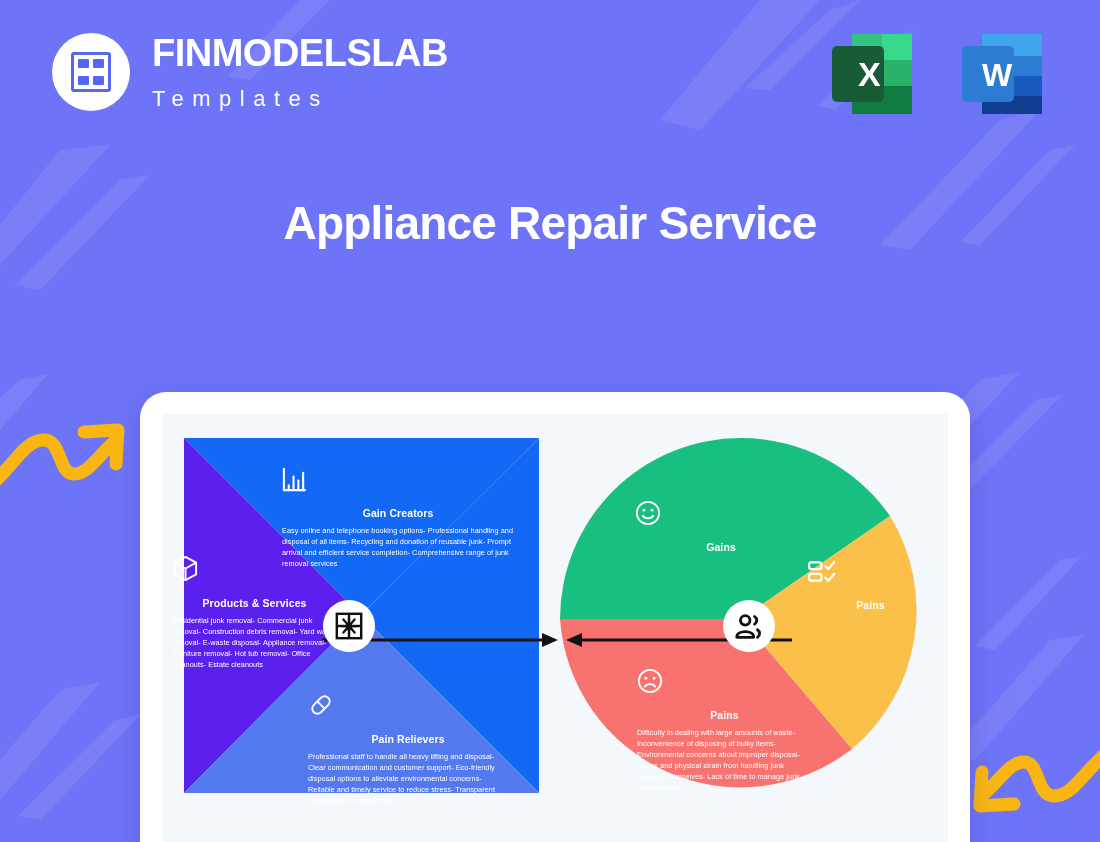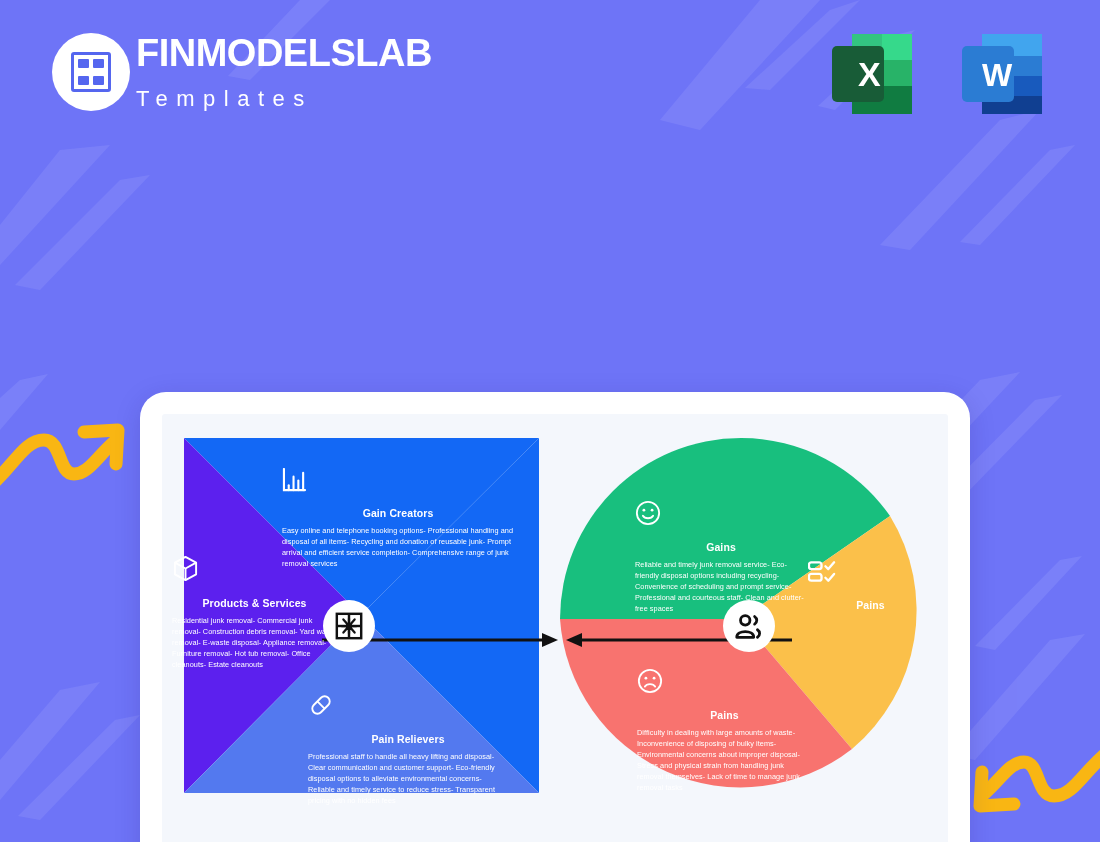--- a/index.html
+++ b/index.html
@@ -11,21 +11,21 @@
     overflow:hidden;
   }
 
   
   .bg-brushes { position:absolute; inset:0; overflow:hidden; pointer-events:none; }
   .bg-brushes svg { position:absolute; inset:0; width:1100px; height:842px; }
 
   
   .header { position:absolute; top:0; left:0; width:1100px; height:150px; }
 
-  .logo-wrap { position:absolute; left:52px; top:33px; display:flex; align-items:center; gap:6px; }
+  .logo-wrap { position:absolute; left:52px; top:33px; display:flex; align-items:center; gap:22px; }
   .logo-circle {
     width:78px; height:78px; border-radius:50%;
     background:#ffffff; display:flex; align-items:center; justify-content:center;
     flex:0 0 78px;
   }
   .logo-grid { width:40px; height:40px; position:relative; }
   .logo-grid .frame {
     position:absolute; inset:0; border:3.5px solid #5566ef; border-radius:3px;
   }
   .logo-grid .cell { position:absolute; background:#5566ef; border-radius:1px; }
@@ -178,20 +178,21 @@
         <rect x="26" y="48" width="60" height="20" fill="#185abd"></rect>
         <rect x="26" y="68" width="60" height="18" fill="#103f91"></rect>
         <rect x="6" y="18" width="52" height="56" rx="5" fill="#2b7cd3"></rect>
         <text x="26" y="58" font-family="Liberation Sans, sans-serif" font-size="32" font-weight="bold" fill="#ffffff">W</text>
       </svg>
     </div>
   </div>
 </div>
 
 <div class="titles">
+  <div class="title-1">Appliance Repair Service</div>
 </div>
 
 <div class="arrow-deco arrow-left">
   <svg viewBox="0 0 140 120" xmlns="http://www.w3.org/2000/svg">
     <path d="M-4 88 C 22 66, 32 40, 52 40 C 70 40, 66 74, 82 74 C 96 74, 104 58, 122 42" stroke="#f9b613" stroke-width="13" fill="none" stroke-linecap="round"></path>
     <path d="M92 32 L126 30 L124 64" stroke="#f9b613" stroke-width="13" fill="none" stroke-linecap="round" stroke-linejoin="round"></path>
   </svg>
 </div>
 
 <div class="arrow-deco arrow-right">
@@ -299,21 +300,20 @@
 <div class="blk blk-gains">
   <span class="blk-icon">
     <svg width="26" height="26" viewBox="0 0 28 28" xmlns="http://www.w3.org/2000/svg">
       <circle cx="14" cy="14" r="12" fill="none" stroke="#fff" stroke-width="2"></circle>
       <circle cx="9.6" cy="11" r="1.5" fill="#fff"></circle>
       <circle cx="18.4" cy="11" r="1.5" fill="#fff"></circle>
       <path d="M8.5 17 C10.5 20.5, 17.5 20.5, 19.5 17" fill="none" stroke="#fff" stroke-width="2" stroke-linecap="round"></path>
     </svg>
   </span>
   <div class="blk-title">Gains</div>
-  <div class="blk-body">Reliable and timely junk removal service- Eco-friendly disposal options including recycling- Convenience of scheduling and prompt service- Professional and courteous staff- Clean and clutter-free spaces</div>
 </div>
 
 <div class="blk blk-pains-yellow">
   <span class="blk-icon">
     <svg width="29" height="24" viewBox="0 0 30 24" xmlns="http://www.w3.org/2000/svg">
       <rect x="1" y="2" width="13" height="7" rx="2.4" fill="none" stroke="#fff" stroke-width="2.4"></rect>
       <rect x="1" y="14" width="13" height="7" rx="2.4" fill="none" stroke="#fff" stroke-width="2.4"></rect>
       <path d="M18 6 L21 9 L27 2" fill="none" stroke="#fff" stroke-width="2.4" stroke-linecap="round" stroke-linejoin="round"></path>
       <path d="M18 18 L21 21 L27 14" fill="none" stroke="#fff" stroke-width="2.4" stroke-linecap="round" stroke-linejoin="round"></path>
     </svg>

